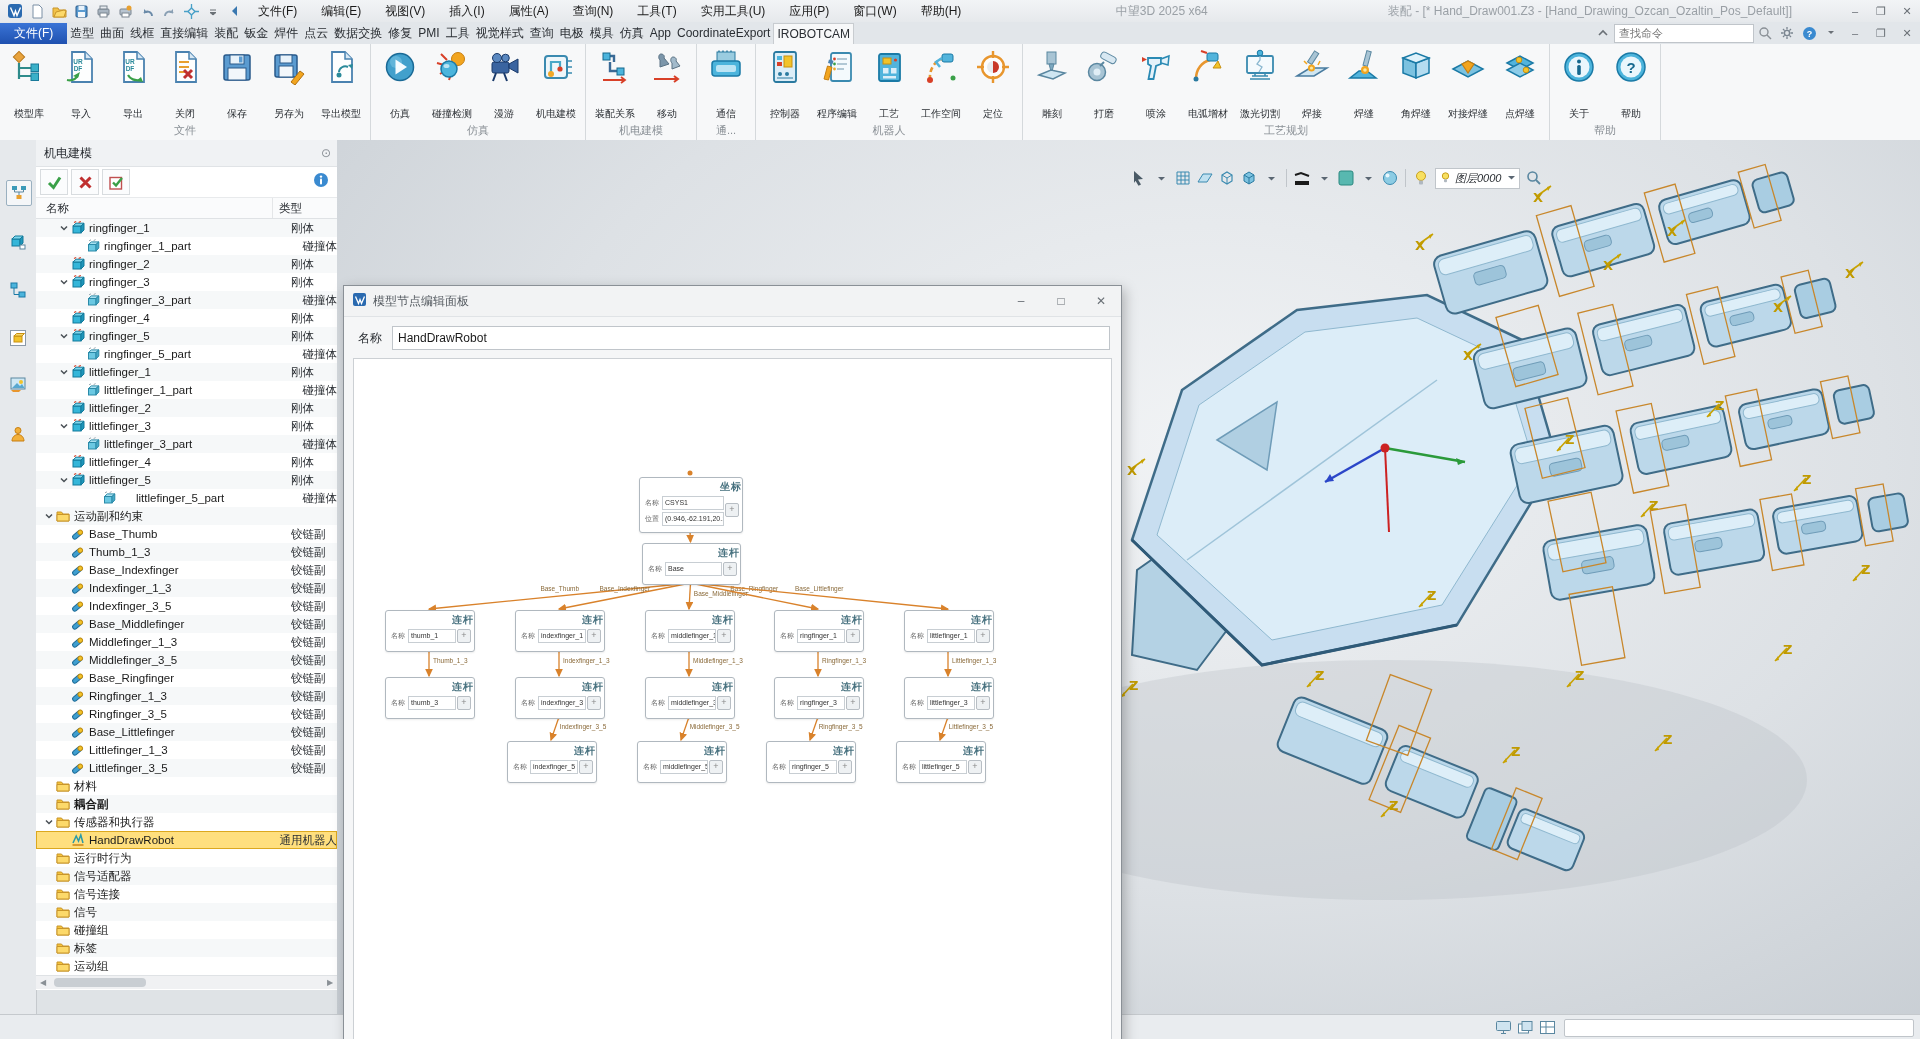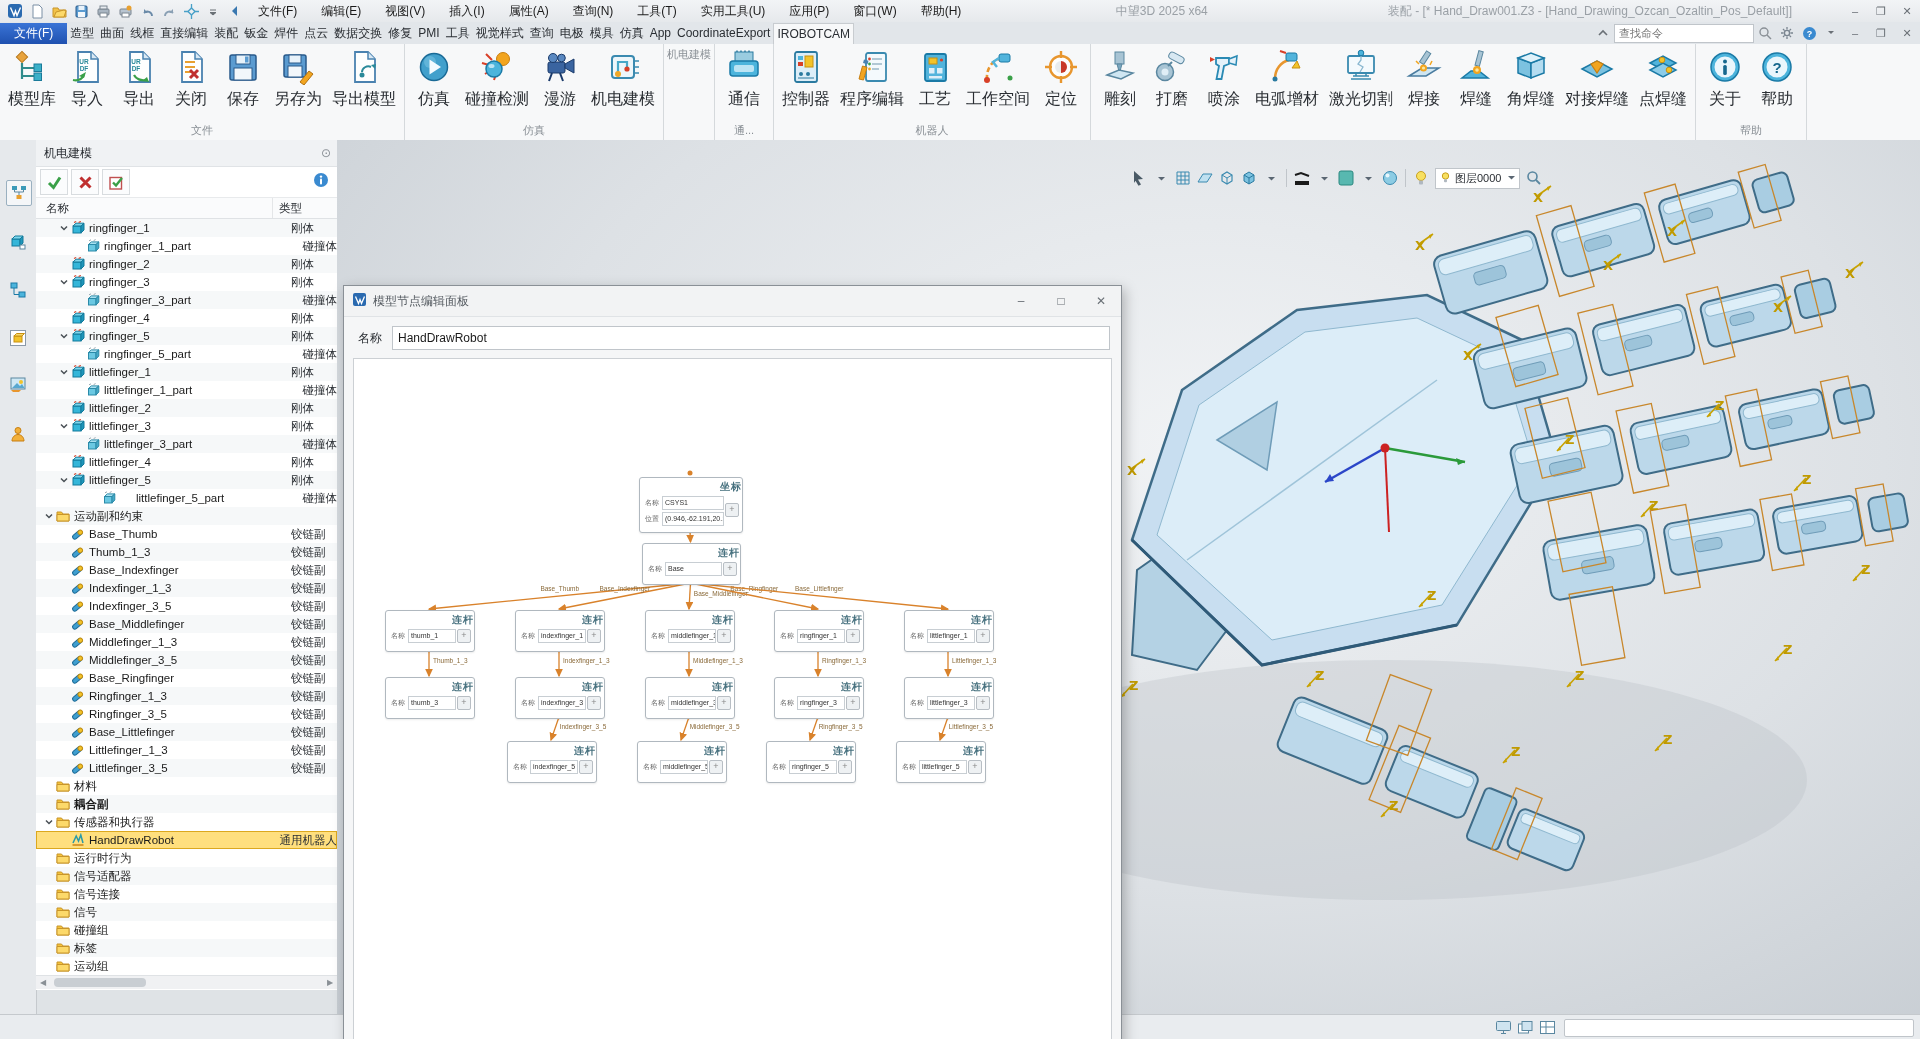--- a/index.html
+++ b/index.html
@@ -20,21 +20,21 @@
   .rtab.active{background:#f7f8f9;border:1px solid #c8ccd0;border-bottom:none;line-height:20px;}
   #tabrow-right{margin-left:auto;display:flex;align-items:center;height:22px;}
   #cmd-search{width:130px;height:17px;border:1px solid #c0c5ca;background:#fff;font-size:11px;padding:0 4px;color:#8a9096;}
   
   #ribbon{left:0;top:44px;width:1920px;height:96px;background:#f7f8f9;border-bottom:1px solid #c2c6ca;
           display:flex;align-items:stretch;}
   .rgroup{display:flex;flex-direction:column;border-right:1px solid #d5d9dc;padding:2px 3px 0 3px;}
   .rbuttons{display:flex;flex:1;}
   .rbtn{display:flex;flex-direction:column;align-items:center;justify-content:flex-start;
         padding:3px 5px 0 5px;min-width:42px;}
-  .rbtn .lbl{font-size:16px;color:#2a2e33;margin-top:0;white-space:nowrap;}
+  .rbtn .lbl{font-size:10px;color:#2a2e33;margin-top:18px;white-space:nowrap;}
   .glabel{text-align:center;font-size:11px;color:#8a9096;padding:1px 0 2px 0;}
   
   #main{left:0;top:140px;width:1920px;height:874px;background:#dfe3e6;}
   #dock{left:0;top:0;width:36px;height:874px;background:#e6e9ec;border-right:1px solid #c5c9cd;}
   .dockicon{position:absolute;left:6px;width:24px;height:24px;display:flex;align-items:center;justify-content:center;}
   .dockicon.active{background:#f4f6f8;border:1px solid #9ab0c0;border-radius:2px;}
   
   #panel{left:36px;top:0;width:301px;height:850px;background:#fff;border-right:1px solid #c5c9cd;}
   #panel-title{height:26px;line-height:26px;padding-left:8px;font-size:12px;color:#2a2e33;background:#f0f2f4;
                border-bottom:1px solid #e0e3e6;}
@@ -356,20 +356,39 @@
               <circle cx="13" cy="25" r="3" fill="#f0a828"></circle>
               <circle cx="22" cy="20" r="2.6" fill="#d84028"></circle>
               <path d="M29 12h5M29 18h5M29 24h5" stroke="#3a8ab0" stroke-width="1.5"></path>
             </svg></span>
           <span class="lbl">机电建模</span>
         </div>
       </div>
       <div class="glabel">仿真</div>
     </div>
     <div class="rgroup">
+      <div class="rbuttons">
+        <div class="rbtn">
+          <span><svg width="36" height="36" viewBox="0 0 36 36">
+              <path d="M10 7h7v6M13 13v9h9" stroke="#3a6a96" stroke-width="2.4" fill="none"></path>
+              <rect x="6" y="4" width="7" height="7" fill="#4cb4dc" stroke="#16688e"></rect>
+              <rect x="20" y="19" width="7" height="7" fill="#4cb4dc" stroke="#16688e"></rect>
+              <path d="M6 31h22m-4-3l4 3-4 3" stroke="#d84028" stroke-width="1.8" fill="none"></path>
+            </svg></span>
+          <span class="lbl">装配关系</span>
+        </div>
+        <div class="rbtn">
+          <span><svg width="36" height="36" viewBox="0 0 36 36">
+              <path d="M12 5c2.5 0 4 2 3 4l5 6-9 3v-7c-2-1.5-1.5-6 1-6z" fill="#7c96aa" stroke="#5a7284"></path>
+              <path d="M24 8c2.5 0 4 2 3 4l4 5-8 3v-6c-2-1.5-1.5-6 1-6z" fill="#a2bacb" stroke="#5a7284"></path>
+              <path d="M5 30h24m-4-3l4 3-4 3" stroke="#d84028" stroke-width="2" fill="none"></path>
+            </svg></span>
+          <span class="lbl">移动</span>
+        </div>
+      </div>
       <div class="glabel">机电建模</div>
     </div>
     <div class="rgroup">
       <div class="rbuttons">
         <div class="rbtn">
           <span><svg width="36" height="36" viewBox="0 0 36 36">
               <path d="M11 4v-2.5M15 4v-2.5M19 4v-2.5M23 4v-2.5" stroke="#2a7aa0" stroke-width="1.5"></path>
               <rect x="9" y="3" width="18" height="10" fill="#9acce0" stroke="#2a7aa0"></rect>
               <rect x="4" y="12" width="28" height="15" rx="3" fill="#4cb4dc" stroke="#1a7aa6" stroke-width="1.5"></rect>
               <rect x="8" y="16" width="20" height="7" rx="2" fill="#bce4f4"></rect>
@@ -521,20 +540,21 @@
         <div class="rbtn">
           <span><svg width="36" height="36" viewBox="0 0 36 36">
               <path d="M5 14l13-7 13 7-13 7z" fill="#52b4dc" stroke="#1a7aa6" stroke-width="1.5"></path>
               <path d="M5 21l13-7 13 7-13 7z" fill="#8ccce8" stroke="#1a7aa6" stroke-width="1.5"></path>
               <circle cx="17" cy="11" r="2.8" fill="#f2c32a" stroke="#c89010"></circle>
               <circle cx="24" cy="21" r="2.8" fill="#f2c32a" stroke="#c89010"></circle>
             </svg></span>
           <span class="lbl">点焊缝</span>
         </div>
       </div>
+      <div class="glabel">工艺规划</div>
     </div>
     <div class="rgroup">
       <div class="rbuttons">
         <div class="rbtn">
           <span><svg width="36" height="36" viewBox="0 0 36 36">
               <circle cx="18" cy="18" r="14" fill="#4cb4dc" stroke="#1a7aa6" stroke-width="1.5"></circle>
               <circle cx="18" cy="18" r="10.5" fill="#eaf6fc"></circle>
               <circle cx="18" cy="12.5" r="2" fill="#16688e"></circle>
               <rect x="16.2" y="16" width="3.6" height="10" rx="1.6" fill="#16688e"></rect>
             </svg></span>
@@ -1348,21 +1368,21 @@
           <svg width="18" height="18" viewBox="0 0 18 18">
             <circle cx="9" cy="7" r="4.5" fill="#f8e060" stroke="#c8a020"></circle>
             <rect x="7" y="11.5" width="4" height="4" rx="1" fill="#b0b8c0"></rect>
           </svg>
         </span>
         <span id="layer-combo">
           <span><svg width="13" height="13" viewBox="0 0 13 13">
               <circle cx="6.5" cy="5" r="3.2" fill="#f8e060" stroke="#c8a020"></circle>
               <rect x="5" y="8.2" width="3" height="3" rx="1" fill="#b0b8c0"></rect>
             </svg></span>
-          <span style="margin: 0px 6px 0px 3px;">图层0000</span>
+          <span style="margin: 0px 6px 0px 3px; font-style: italic;">图层0000</span>
           <span><svg width="9" height="18" viewBox="0 0 9 18">
               <path d="M1 8l3.5 3.5L8 8z" fill="#5a6672"></path>
             </svg></span>
         </span>
         <span class="vticon">
           <svg width="18" height="18" viewBox="0 0 18 18">
             <circle cx="7.5" cy="7.5" r="4.5" fill="none" stroke="#5a87a0" stroke-width="1.6"></circle>
             <path d="M11 11l4 4" stroke="#5a87a0" stroke-width="1.8"></path>
           </svg>
         </span>

